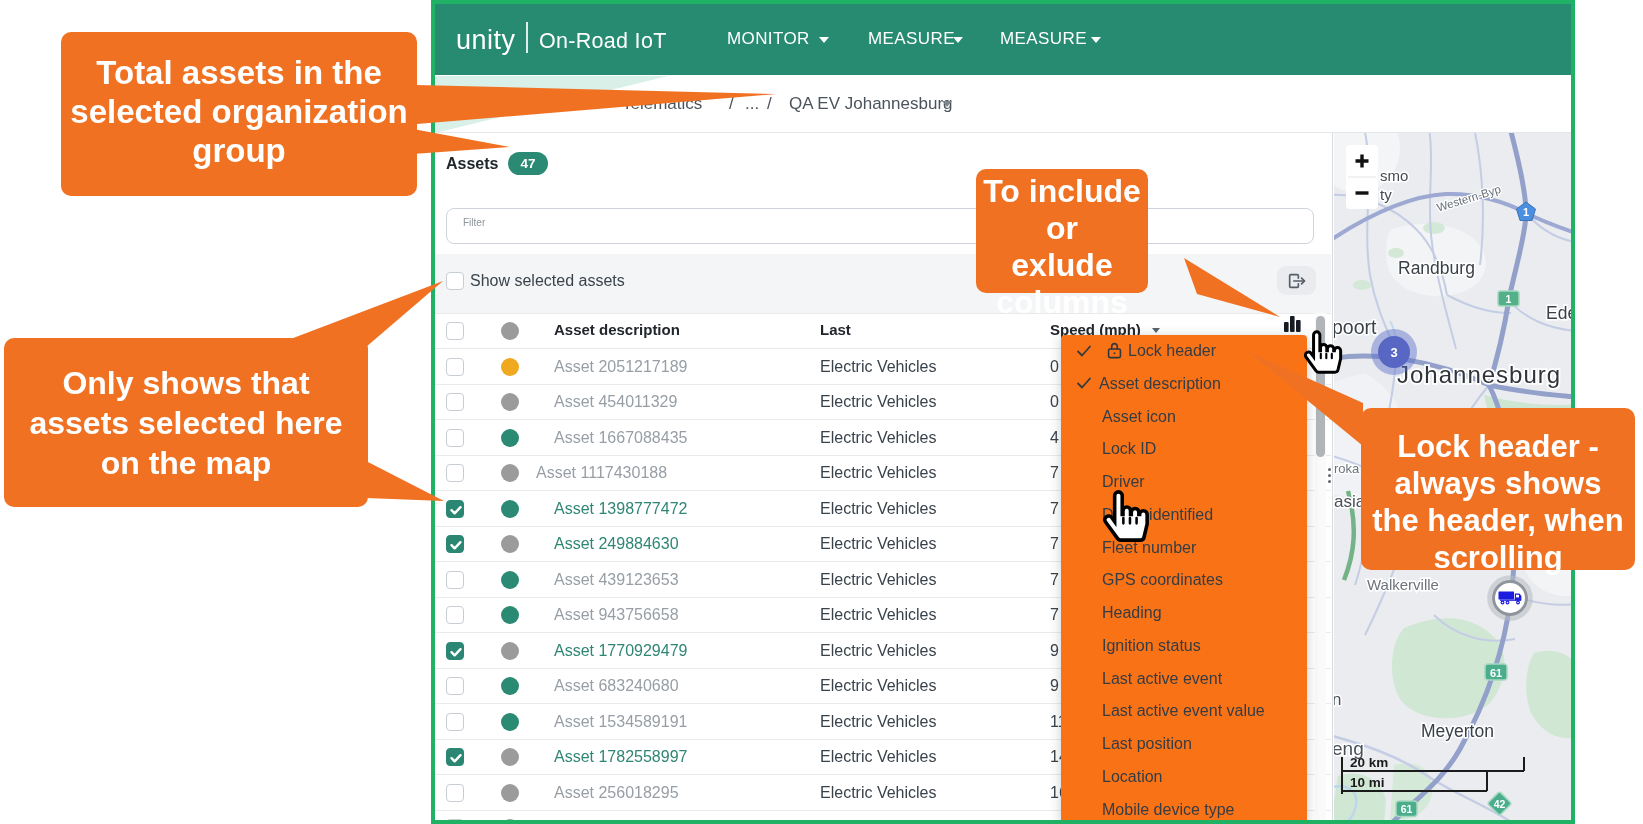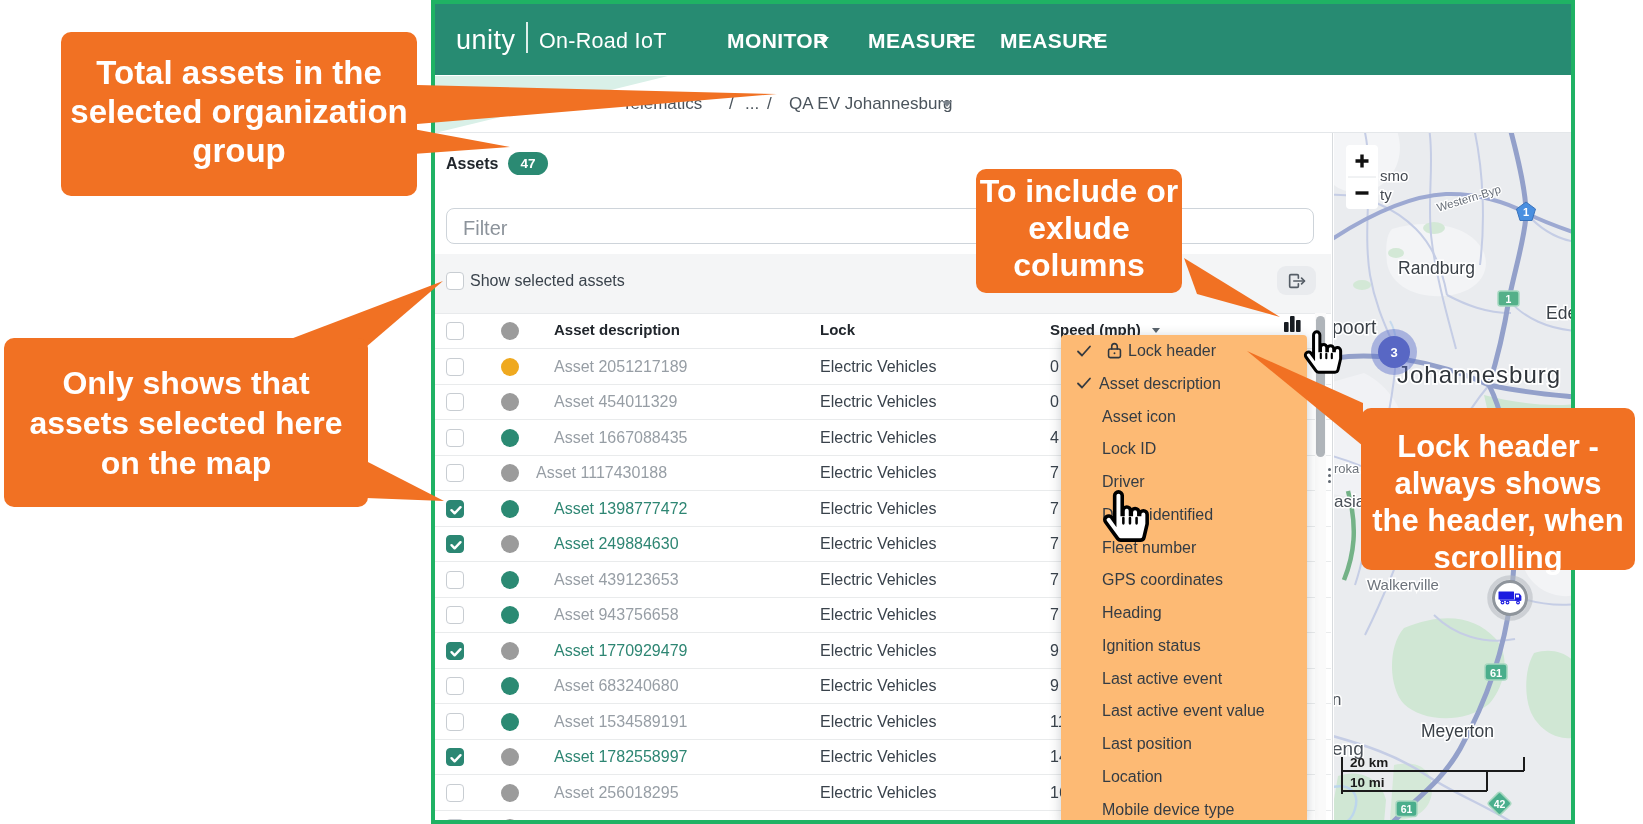--- a/index.html
+++ b/index.html
@@ -6,29 +6,29 @@
 html,body{width:1643px;height:824px;background:#fff;overflow:hidden}
 body{position:relative;font-family:"Liberation Sans",sans-serif}
 .abs{position:absolute}
 
 #navbar{left:435px;top:4px;width:1136px;height:71px;background:#278b72;z-index:1}
 #crumbbar{left:435px;top:75px;width:1136px;height:58px;background:#fff;border-bottom:1px solid #e4e7ea;z-index:1}
 #mint{left:435px;top:76px;width:233px;height:57px;background:#d9f0e8;clip-path:polygon(0 0,100% 0,0 100%);z-index:1}
 .logo1{left:456px;top:25px;color:#fff;font-size:27px;font-weight:400;letter-spacing:.5px;z-index:2}
 .logo2{left:539px;top:29px;color:#fff;font-size:21.5px;font-weight:400;letter-spacing:.3px;z-index:2}
 .pipe{left:526px;top:22px;width:2px;height:31px;background:rgba(255,255,255,.85);z-index:2}
-.nav{color:#fff;font-size:21px;font-weight:bold;letter-spacing:.4px;top:29px;z-index:2}
+.nav{color:#fff;font-size:17px;font-weight:normal;letter-spacing:.4px;top:29px;z-index:2}
 .navcaret{width:0;height:0;border-left:5px solid transparent;border-right:5px solid transparent;border-top:6px solid #fff;top:37px;z-index:2}
 .crumb{top:94px;font-size:17px;color:#4b545c;z-index:2}
 .crumbcaret{width:0;height:0;border-left:5px solid transparent;border-right:5px solid transparent;border-top:6px solid #7d858d;top:101px;left:942px;z-index:2}
 
 #assets-h{left:446px;top:155px;font-size:16px;font-weight:bold;color:#21262c;z-index:2}
 #pill{left:508px;top:152px;width:40px;height:23px;background:#2b8a73;border-radius:12px;color:#fff;font-size:13.5px;font-weight:bold;text-align:center;line-height:23px;z-index:2}
 #filter{left:446px;top:208px;width:868px;height:36px;border:1px solid #ced4da;border-radius:8px;z-index:2}
-#filter span{position:absolute;left:16px;top:8px;font-size:20px;color:#8c939b}
+#filter span{position:absolute;left:16px;top:8px;font-size:10px;color:#8c939b}
 #grayband{left:435px;top:254px;width:896px;height:59px;background:#f4f5f6;z-index:1}
 .cb{width:18px;height:18px;background:#fff;border:1px solid #c8cdd2;border-radius:4px;z-index:2}
 .cb.on{background:#2b8773;border-color:#2b8773}
 .cb.on svg{position:absolute;left:2px;top:2px}
 #ssa-label{left:470px;top:272px;font-size:16px;color:#3a434c;z-index:2}
 #exportbtn{left:1277px;top:266px;width:39px;height:29px;background:#e9ebee;border-radius:9px;z-index:2}
 
 #thead{left:435px;top:313px;width:896px;height:36px;border-top:1px solid #e8eaec;border-bottom:1px solid #e8eaec;background:#fff;z-index:1}
 .th{font-size:15px;font-weight:bold;color:#21262c;z-index:2}
 .row{left:435px;width:896px;height:35.5px;border-bottom:1px solid #e9ebec;background:#fff;z-index:1}
@@ -37,28 +37,28 @@
 .aname{font-size:16px;color:#979ea5;z-index:2}
 .aname.sel{color:#2e8673}
 .site{font-size:16px;color:#39424b;z-index:2}
 .speed{font-size:16px;color:#39424b;z-index:2}
 
 #sbtrack{left:1315px;top:313px;width:11px;height:507px;background:#fafafa;z-index:2}
 #sbthumb{left:1316px;top:316px;width:9px;height:141px;background:#b0b5ba;border-radius:5px;z-index:2}
 #pane-div{left:1332px;top:133px;width:1px;height:687px;background:#d8dbde;z-index:1}
 .hdot{width:3px;height:3px;border-radius:50%;background:#5f6770;left:1328px;z-index:2}
 
-#menu{left:1061px;top:335px;width:246px;height:489px;background:#fdba74;border-radius:4px;box-shadow:0 2px 12px rgba(40,50,60,.25);z-index:5}
+#menu{left:1061px;top:335px;width:246px;height:489px;background:#f97316;border-radius:4px;box-shadow:0 2px 12px rgba(40,50,60,.25);z-index:5}
 .mi{position:absolute;left:40px;font-size:16px;color:#343c44;white-space:nowrap}
 .mcheck{position:absolute;left:14px;width:18px;height:18px}
 
 .callout{background:#f17123;border-radius:10px;color:#fff;font-weight:bold;text-align:center;z-index:10}
 #co-a{left:61px;top:32px;width:356px;height:164px;font-size:33px;line-height:39px;padding-top:21px}
 #co-b{left:4px;top:338px;width:364px;height:169px;font-size:32px;line-height:40px;padding-top:25px}
-#co-c{left:976px;top:169px;width:206px;height:124px;font-size:32px;line-height:37px;padding-top:4px}
+#co-c{left:976px;top:169px;width:172px;height:124px;font-size:32px;line-height:37px;padding-top:4px}
 #co-d{left:1361px;top:408px;width:274px;height:162px;font-size:31px;line-height:37px;padding-top:20px}
 #arrows{left:0;top:0;width:1643px;height:824px;z-index:9;pointer-events:none}
 
 #frame{left:431px;top:0;width:1144px;height:824px;border:4px solid #1fb264;z-index:8;pointer-events:none}
 .cursor{z-index:11}
 </style>
 </head>
 <body>
 
 <div class="abs" id="navbar"></div>
@@ -94,21 +94,21 @@
 <path d="M13.5 9V6.2c0-.7-.5-1.2-1.2-1.2H5.2C4.5 5 4 5.5 4 6.2v11.6c0 .7.5 1.2 1.2 1.2h7.1c.7 0 1.2-.5 1.2-1.2V15"></path>
 <path d="M8.5 12h11.5"></path>
       <path d="M17 8.8 20.2 12 17 15.2"></path>
 </svg>
 </div>
 
 <div class="abs" id="thead"></div>
 <div class="abs cb" style="left:446px;top:322px"></div>
 <div class="abs dot dgray" style="left:501px;top:322px"></div>
 <div class="abs th" style="left:554px;top:321px">Asset description</div>
-<div class="abs th" style="left:820px;top:321px">Lock</div>
+<div class="abs th" style="left:820px;top:321px">Last</div>
 <div class="abs th" style="left:1050px;top:321px">Speed (mph)</div>
 <div class="abs" style="left:1152px;top:328px;width:0;height:0;border-left:4.5px solid transparent;border-right:4.5px solid transparent;border-top:5px solid #5a636c;z-index:2"></div>
 <div class="abs row" style="top:349.0px"></div>
 <div class="abs cb" style="left:446px;top:357.5px"></div>
 <div class="abs dot damber" style="left:501px;top:357.5px"></div>
 <div class="abs aname" style="left:554px;top:357.5px">Asset 2051217189</div>
 <div class="abs site" style="left:820px;top:357.5px">Electric Vehicles</div>
 <div class="abs speed" style="left:1050px;top:357.5px">0</div>
 <div class="abs row" style="top:384.5px"></div>
 <div class="abs cb" style="left:446px;top:393.0px"></div>

